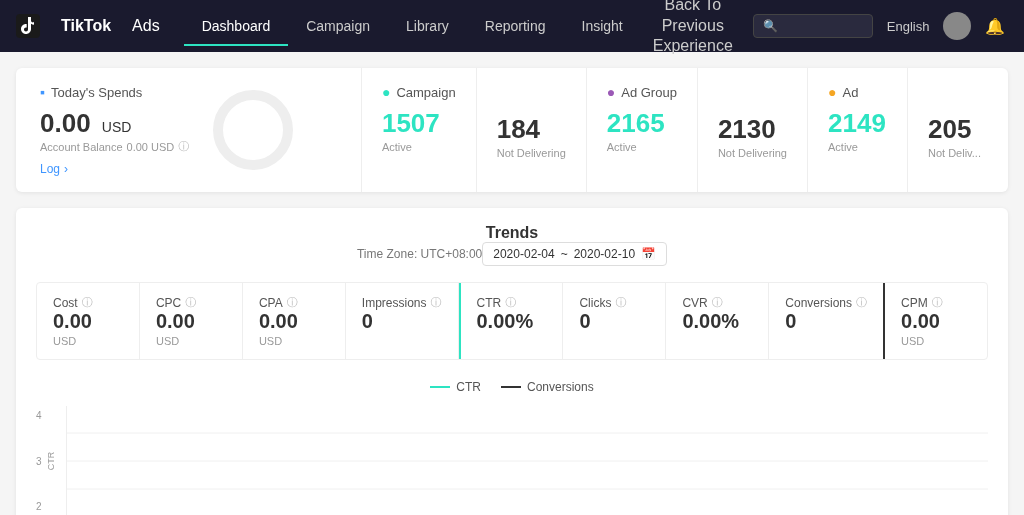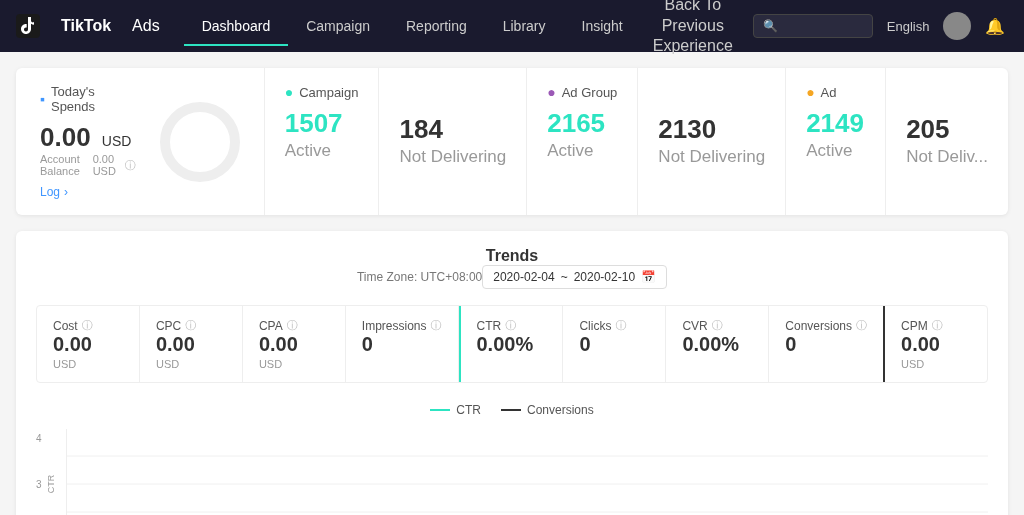--- a/index.html
+++ b/index.html
@@ -124,21 +124,21 @@
       display: flex;
       flex-direction: column;
       padding: 16px 20px;
       border-right: 1px solid #eee;
       min-width: 100px;
     }
     .stat-pair:last-child { border-right: none; }
     .stat-num { font-size: 26px; font-weight: 700; }
     .stat-num.teal { color: #2de4c2; }
     .stat-num.dark { color: #333; }
-    .stat-label { color: #999; font-size: 17px; margin-top: 2px; }
+    .stat-label { color: #999; font-size: 11px; margin-top: 2px; }
 
     
     .trends-card {
       background: #fff;
       border-radius: 6px;
       padding: 16px 20px;
       box-shadow: 0 1px 4px rgba(0,0,0,0.08);
     }
     .trends-header {
       display: flex;
@@ -202,22 +202,22 @@
     <svg width="24" height="24" viewBox="0 0 24 24" fill="none">
       <rect width="24" height="24" rx="4" fill="#1a1a1a"></rect>
       <path d="M17 8.5c-1.1 0-2-.9-2-2V3h-3v12.5c0 1.1-.9 2-2 2s-2-.9-2-2 .9-2 2-2c.3 0 .5 0 .7.1V10c-.2 0-.5-.1-.7-.1-2.8 0-5 2.2-5 5s2.2 5 5 5 5-2.2 5-5V9.8c.9.6 2 .9 3 .9V7.7c-.3.5-.8.8-1 .8z" fill="white"></path>
     </svg>
     <span class="brand-tiktok">TikTok</span>
     <span class="brand-ads">Ads</span>
   </div>
   <div class="nav-links">
     <div class="nav-link active">Dashboard</div>
     <div class="nav-link">Campaign</div>
+    <div class="nav-link">Library</div>
     <div class="nav-link">Reporting</div>
-    <div class="nav-link">Library</div>
     <div class="nav-link">Insight</div>
   </div>
   <div class="nav-back">
     <div>Back To Previous</div>
     <div>Experience</div>
   </div>
   <div class="nav-right">
     <div class="nav-search-box">🔍</div>
     <span class="nav-lang">English</span>
     <div class="nav-avatar"></div>

